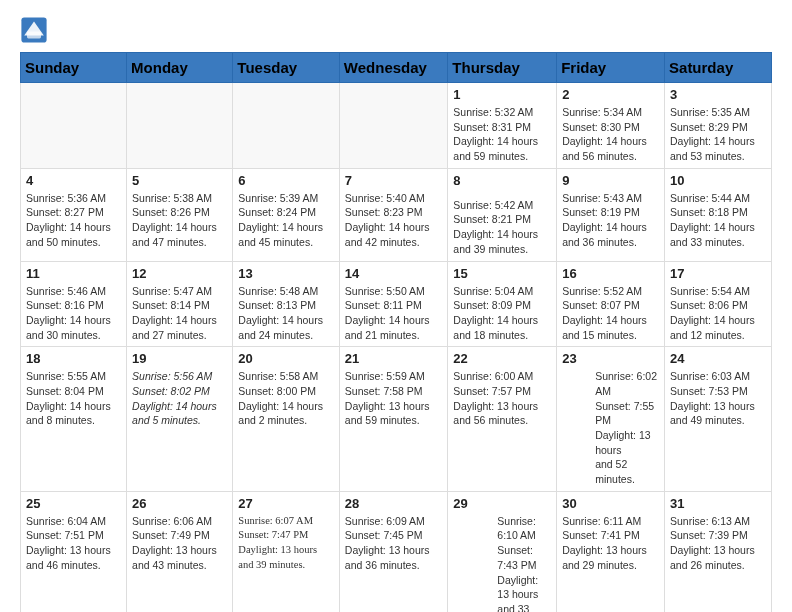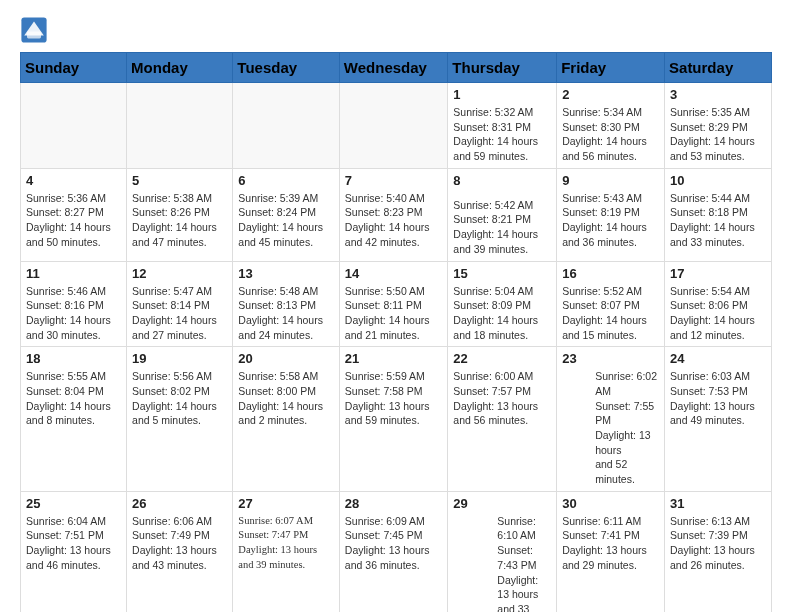--- a/index.html
+++ b/index.html
@@ -245,21 +245,21 @@
       <tr>
         <td>
           <span class="day-number">18</span>
           <div class="day-info" style="white-space: pre-line;">Sunrise: 5:55 AM
 Sunset: 8:04 PM
 Daylight: 14 hours
 and 8 minutes.</div>
         </td>
         <td>
           <span class="day-number">19</span>
-          <div class="day-info" style="white-space: pre-line;">Sunrise: 5:56 AM
+          <div class="day-info" style="white-space: pre-line; font-style: italic;">Sunrise: 5:56 AM
 Sunset: 8:02 PM
 Daylight: 14 hours
 and 5 minutes.</div>
         </td>
         <td>
           <span class="day-number">20</span>
           <div class="day-info" style="white-space: pre-line;">Sunrise: 5:58 AM
 Sunset: 8:00 PM
 Daylight: 14 hours
 and 2 minutes.</div>

